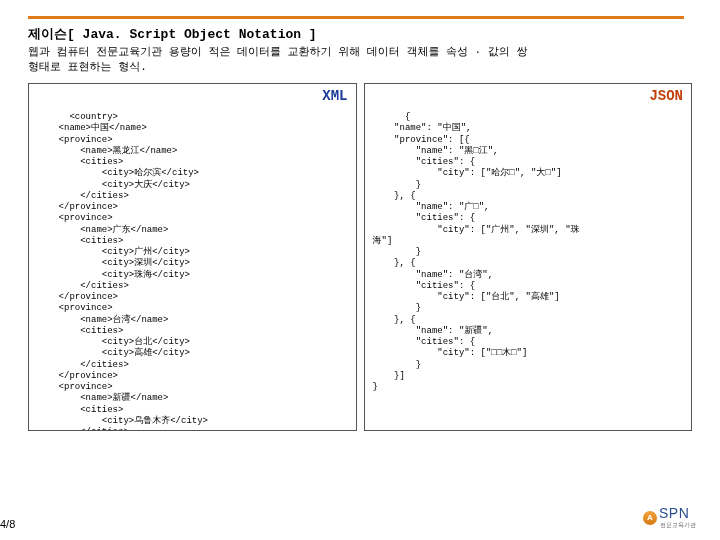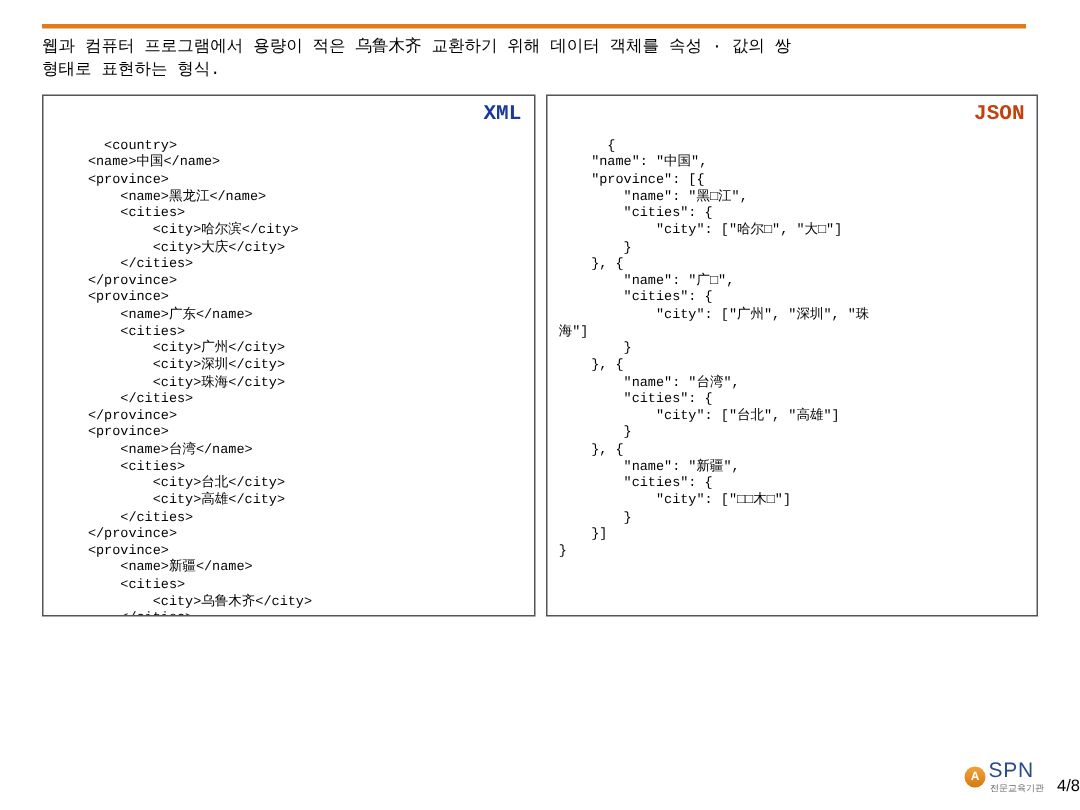--- a/index.html
+++ b/index.html
@@ -6,32 +6,33 @@
   .slide{padding:14px 28px 40px 28px;position:relative;height:100%;box-sizing:border-box}
   h1{font-family:"Courier New",monospace;font-size:30px;font-weight:bold;margin:0 0 2px 0;letter-spacing:-.5px}
   .rule{height:3px;background:#e07b1a;margin:2px 8px 6px 0}
   .sub1{font-size:13px;font-weight:bold;margin:0 0 2px 0;font-family:"Courier New",monospace}
   .sub2{font-size:11px;line-height:1.35;margin:0 0 8px 0;font-family:"Courier New","Malgun Gothic",monospace;white-space:pre-wrap}
   .cols{display:flex;gap:7px}
   .box{border:1px solid #555;padding:6px 8px;font-family:"Courier New",monospace;font-size:9px;line-height:1.25;white-space:pre;position:relative;flex:1;height:348px;box-sizing:border-box;overflow:hidden}
   .tag{position:absolute;top:4px;right:8px;font-weight:bold;font-size:14px}
   .tag-xml{color:#1a3a99}
   .tag-json{color:#c2410c}
-  .pager{position:absolute;bottom:10px;left:0;right:0;text-align:right;font-size:11px}
+  .pager{position:absolute;bottom:10px;left:0;right:16px;text-align:left;font-size:11px}
   .logo{position:absolute;bottom:10px;right:24px;display:flex;align-items:center;gap:2px}
   .logoA{width:14px;height:14px;border-radius:50%;background:linear-gradient(#f3a23a,#d47a12);display:flex;align-items:center;justify-content:center;color:#fff;font-size:8px;font-weight:bold}
   .logoT{font-weight:normal;color:#2a4b8d;font-size:14px;letter-spacing:.5px}
   .logoSub{font-size:6px;color:#666;margin-left:1px}
 </style>
 </head>
 <body>
 
 <div class="slide">
   <div class="rule"></div>
-  <div class="sub2">웹과 컴퓨터 프로그램에서 용량이 적은 乌鲁木齐 교환하기 위해 데이터 객체를 속성 · 값의 쌍
+  <div class="sub1">제이슨[ Java. Script Object Notation ]</div>
+  <div class="sub2">웹과 컴퓨터 전문교육기관 용량이 적은 데이터를 교환하기 위해 데이터 객체를 속성 · 값의 쌍
 형태로 표현하는 형식.</div>
 
   <div class="cols">
     <div class="box">
       <span class="tag tag-xml">XML</span>
       <span>&lt;country&gt;
     &lt;name&gt;中国&lt;/name&gt;
     &lt;province&gt;
         &lt;name&gt;黑龙江&lt;/name&gt;
         &lt;cities&gt;

